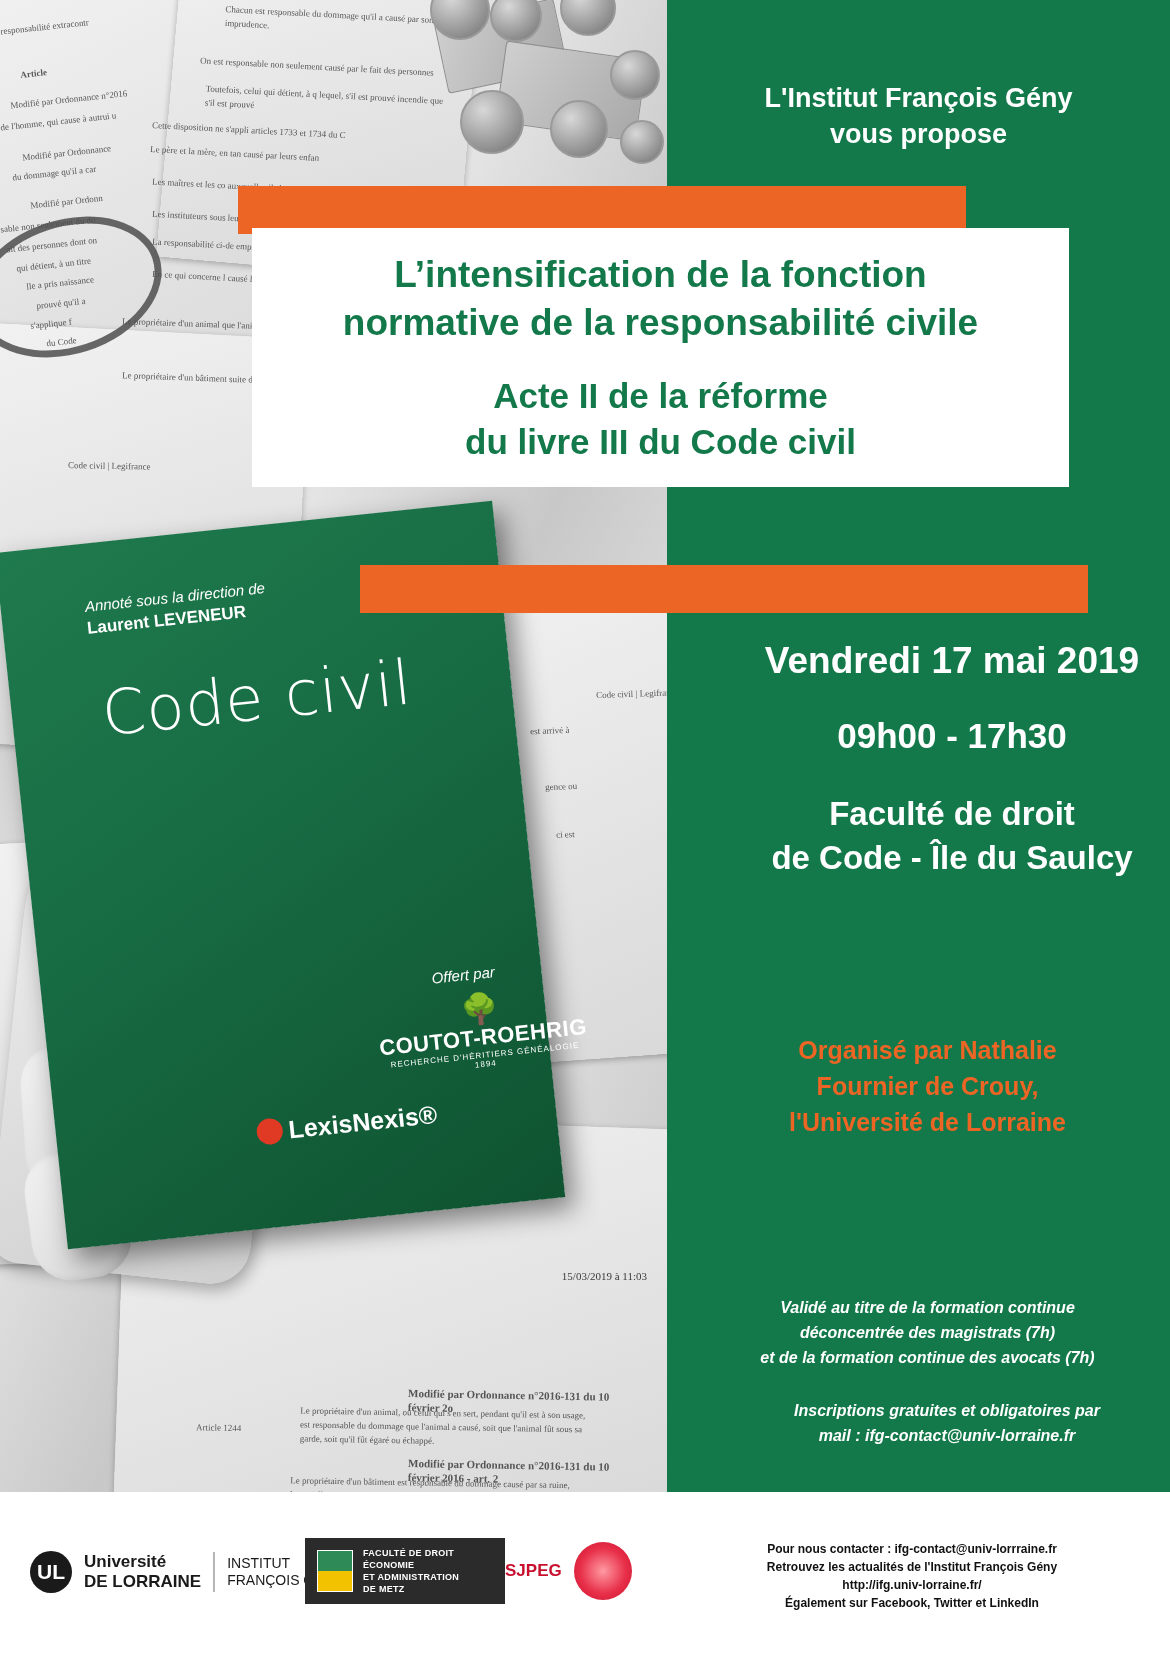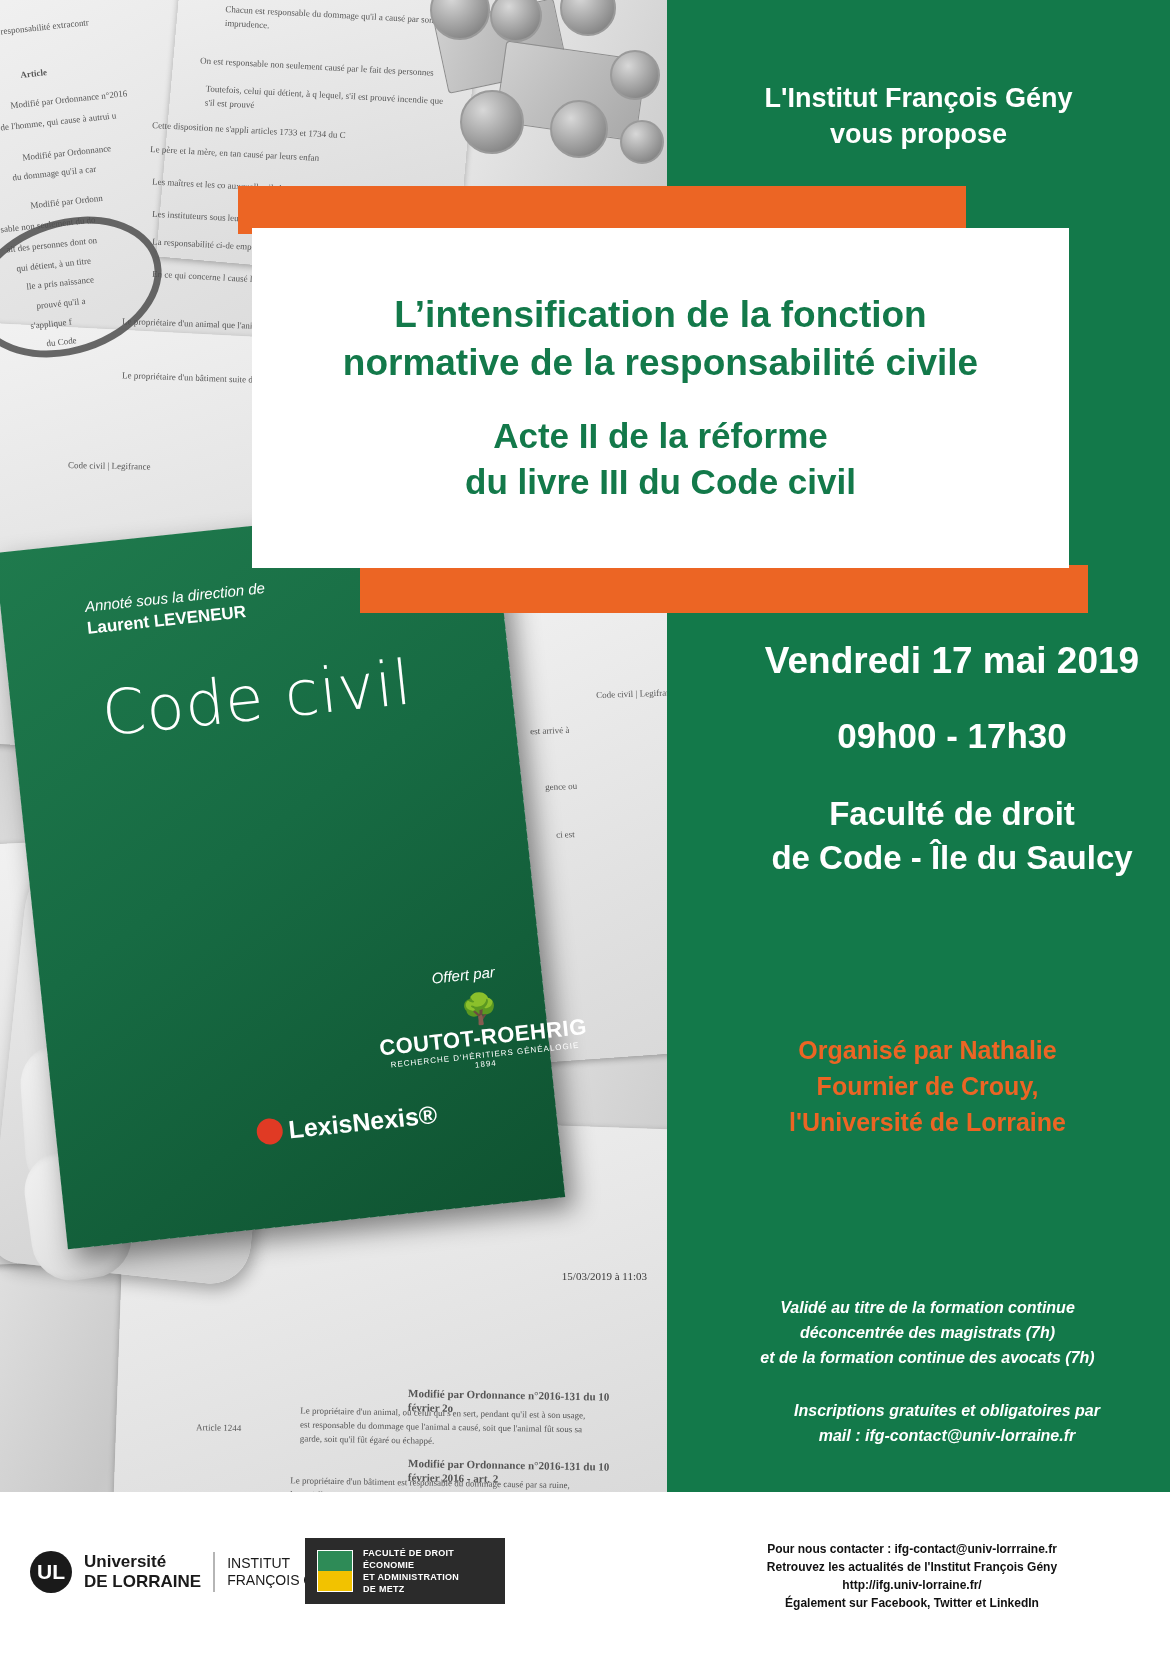--- a/index.html
+++ b/index.html
@@ -234,21 +234,21 @@
     height: 48px;
     background: #ec6524;
   }
 
   
   .title-card {
     position: absolute;
     left: 252px;
     top: 228px;
     width: 817px;
-    height: 340px;
+    height: 259px;
     background: #ffffff;
     display: flex;
     flex-direction: column;
     justify-content: center;
     align-items: center;
     text-align: center;
     color: #13794a;
   }
   .title-card .t1 {
     font-size: 37px;
@@ -583,20 +583,24 @@
     <div class="logo-fac">
       <div class="crest"></div>
       <div class="ftxt">
         <div>FACULTÉ DE DROIT</div>
         <div>ÉCONOMIE</div>
         <div>ET ADMINISTRATION</div>
         <div>DE METZ</div>
       </div>
     </div>
 
+    <div class="logo-sjpeg">
+      <div class="lbl">SJPEG</div>
+      <div class="burst"></div>
+    </div>
 
     <div class="contact">
       <div>Pour nous contacter : ifg-contact@univ-lorrraine.fr</div>
       <div>Retrouvez les actualités de l'Institut François Gény</div>
       <div>http://ifg.univ-lorraine.fr/</div>
       <div>Également sur Facebook, Twitter et LinkedIn</div>
     </div>
 
   </div>
 

